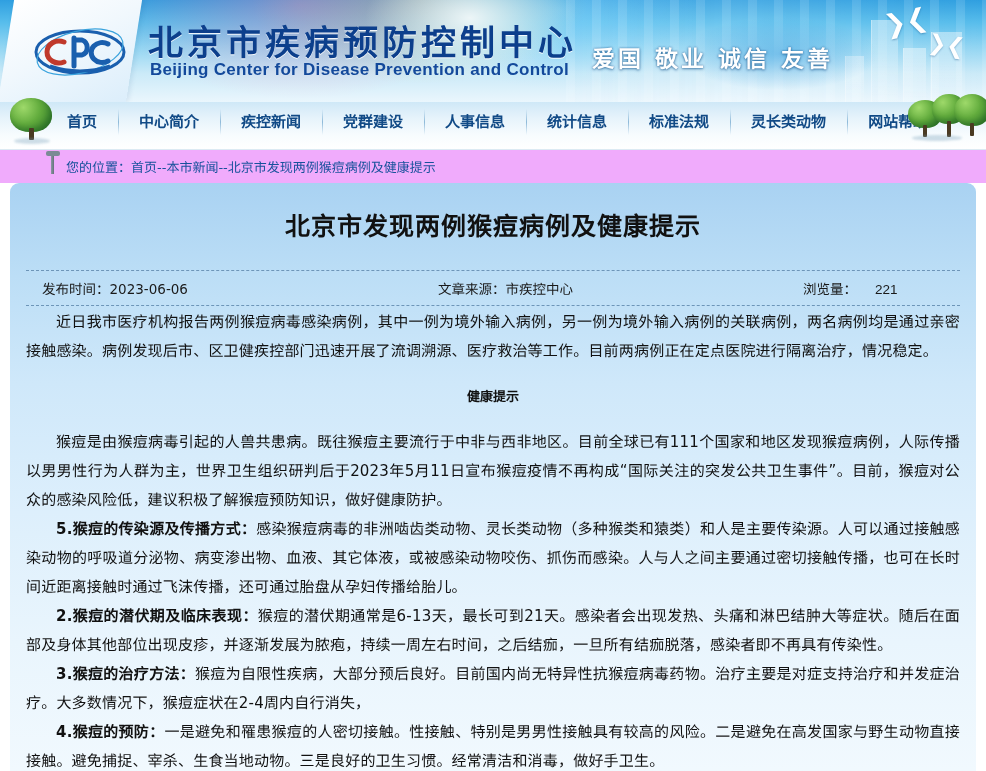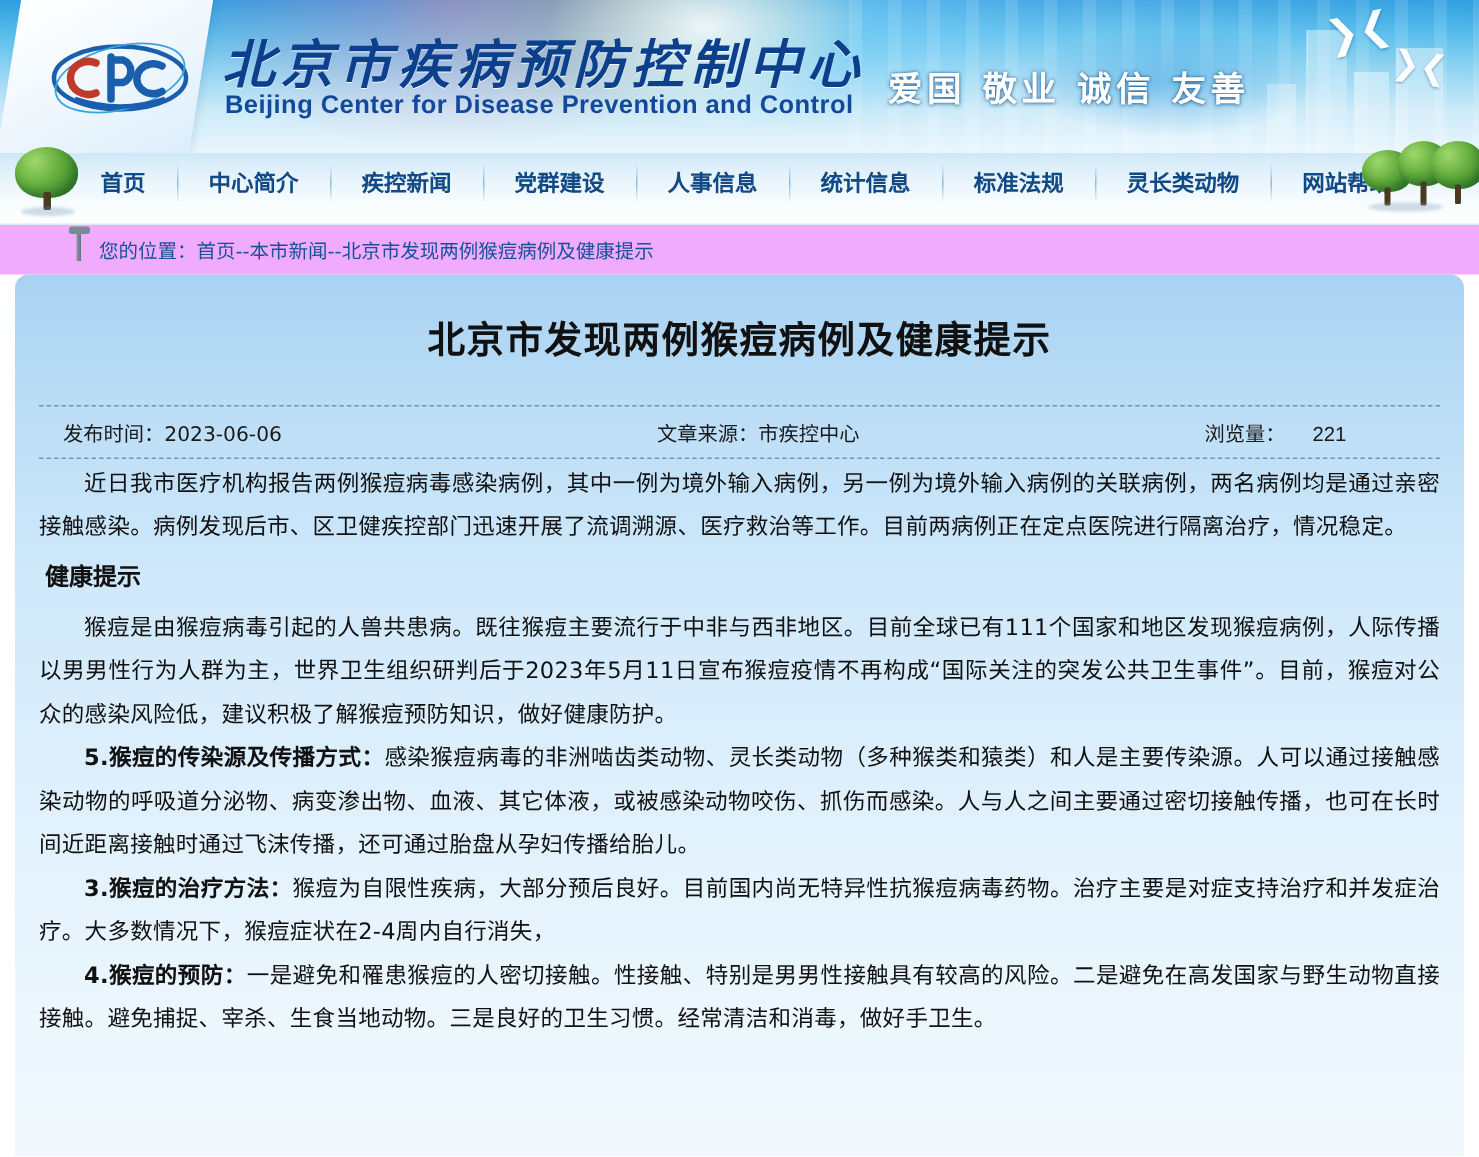--- a/index.html
+++ b/index.html
@@ -68,21 +68,20 @@
   .title-cn {
     position: absolute;
     left: 148px; top: 14px;
     font-family: "DejaVu Sans", "Liberation Sans", sans-serif;
     font-size: 35px;
     font-weight: bold;
     letter-spacing: 4px;
     color: #0c3f8c;
     text-shadow: 0 1px 0 rgba(255,255,255,.85);
     white-space: nowrap;
-    font-style: italic;
   }
   .title-en {
     position: absolute;
     left: 150px; top: 60px;
     font-family: "Liberation Sans", sans-serif;
     font-size: 17px;
     font-weight: bold;
     letter-spacing: .3px;
     color: #13499b;
     white-space: nowrap;
@@ -269,25 +268,26 @@
   .para {
     font-size: 15px;
     line-height: 29px;
     color: #111111;
     text-align: justify;
     text-indent: 2em;
     margin: 0;
     letter-spacing: .2px;
   }
   .section-head {
-    font-size: 16px;
+    text-align: center;
+    font-size: 13px;
     font-weight: bold;
     line-height: 30px;
     color: #111111;
-    margin: 4px;
+    margin: 16px;
   }
   .para b { font-weight: bold; }
 </style>
 </head>
 <body>
 
 <div class="banner">
   <div class="banner-buildings"></div>
   <div class="banner-bldg" style="right:24px;width:30px;height:70px;"></div>
   <div class="banner-bldg" style="right:60px;width:22px;height:54px;"></div>
@@ -370,19 +370,20 @@
 
   <div class="body-text">
     <p class="para">近日我市医疗机构报告两例猴痘病毒感染病例，其中一例为境外输入病例，另一例为境外输入病例的关联病例，两名病例均是通过亲密接触感染。病例发现后市、区卫健疾控部门迅速开展了流调溯源、医疗救治等工作。目前两病例正在定点医院进行隔离治疗，情况稳定。</p>
 
     <p class="section-head">健康提示</p>
 
     <p class="para">猴痘是由猴痘病毒引起的人兽共患病。既往猴痘主要流行于中非与西非地区。目前全球已有111个国家和地区发现猴痘病例，人际传播以男男性行为人群为主，世界卫生组织研判后于2023年5月11日宣布猴痘疫情不再构成“国际关注的突发公共卫生事件”。目前，猴痘对公众的感染风险低，建议积极了解猴痘预防知识，做好健康防护。</p>
 
     <p class="para"><b>5.猴痘的传染源及传播方式：</b><span>感染猴痘病毒的非洲啮齿类动物、灵长类动物（多种猴类和猿类）和人是主要传染源。人可以通过接触感染动物的呼吸道分泌物、病变渗出物、血液、其它体液，或被感染动物咬伤、抓伤而感染。人与人之间主要通过密切接触传播，也可在长时间近距离接触时通过飞沫传播，还可通过胎盘从孕妇传播给胎儿。</span></p>
 
+    <p class="para"><b>2.猴痘的潜伏期及临床表现：</b><span>猴痘的潜伏期通常是6-13天，最长可到21天。感染者会出现发热、头痛和淋巴结肿大等症状。随后在面部及身体其他部位出现皮疹，并逐渐发展为脓疱，持续一周左右时间，之后结痂，一旦所有结痂脱落，感染者即不再具有传染性。</span></p>
 
     <p class="para"><b>3.猴痘的治疗方法：</b><span>猴痘为自限性疾病，大部分预后良好。目前国内尚无特异性抗猴痘病毒药物。治疗主要是对症支持治疗和并发症治疗。大多数情况下，猴痘症状在2-4周内自行消失，</span></p>
 
     <p class="para"><b>4.猴痘的预防：</b><span>一是避免和罹患猴痘的人密切接触。性接触、特别是男男性接触具有较高的风险。二是避免在高发国家与野生动物直接接触。避免捕捉、宰杀、生食当地动物。三是良好的卫生习惯。经常清洁和消毒，做好手卫生。</span></p>
 
   </div>
 </div>
 
 </body></html>

